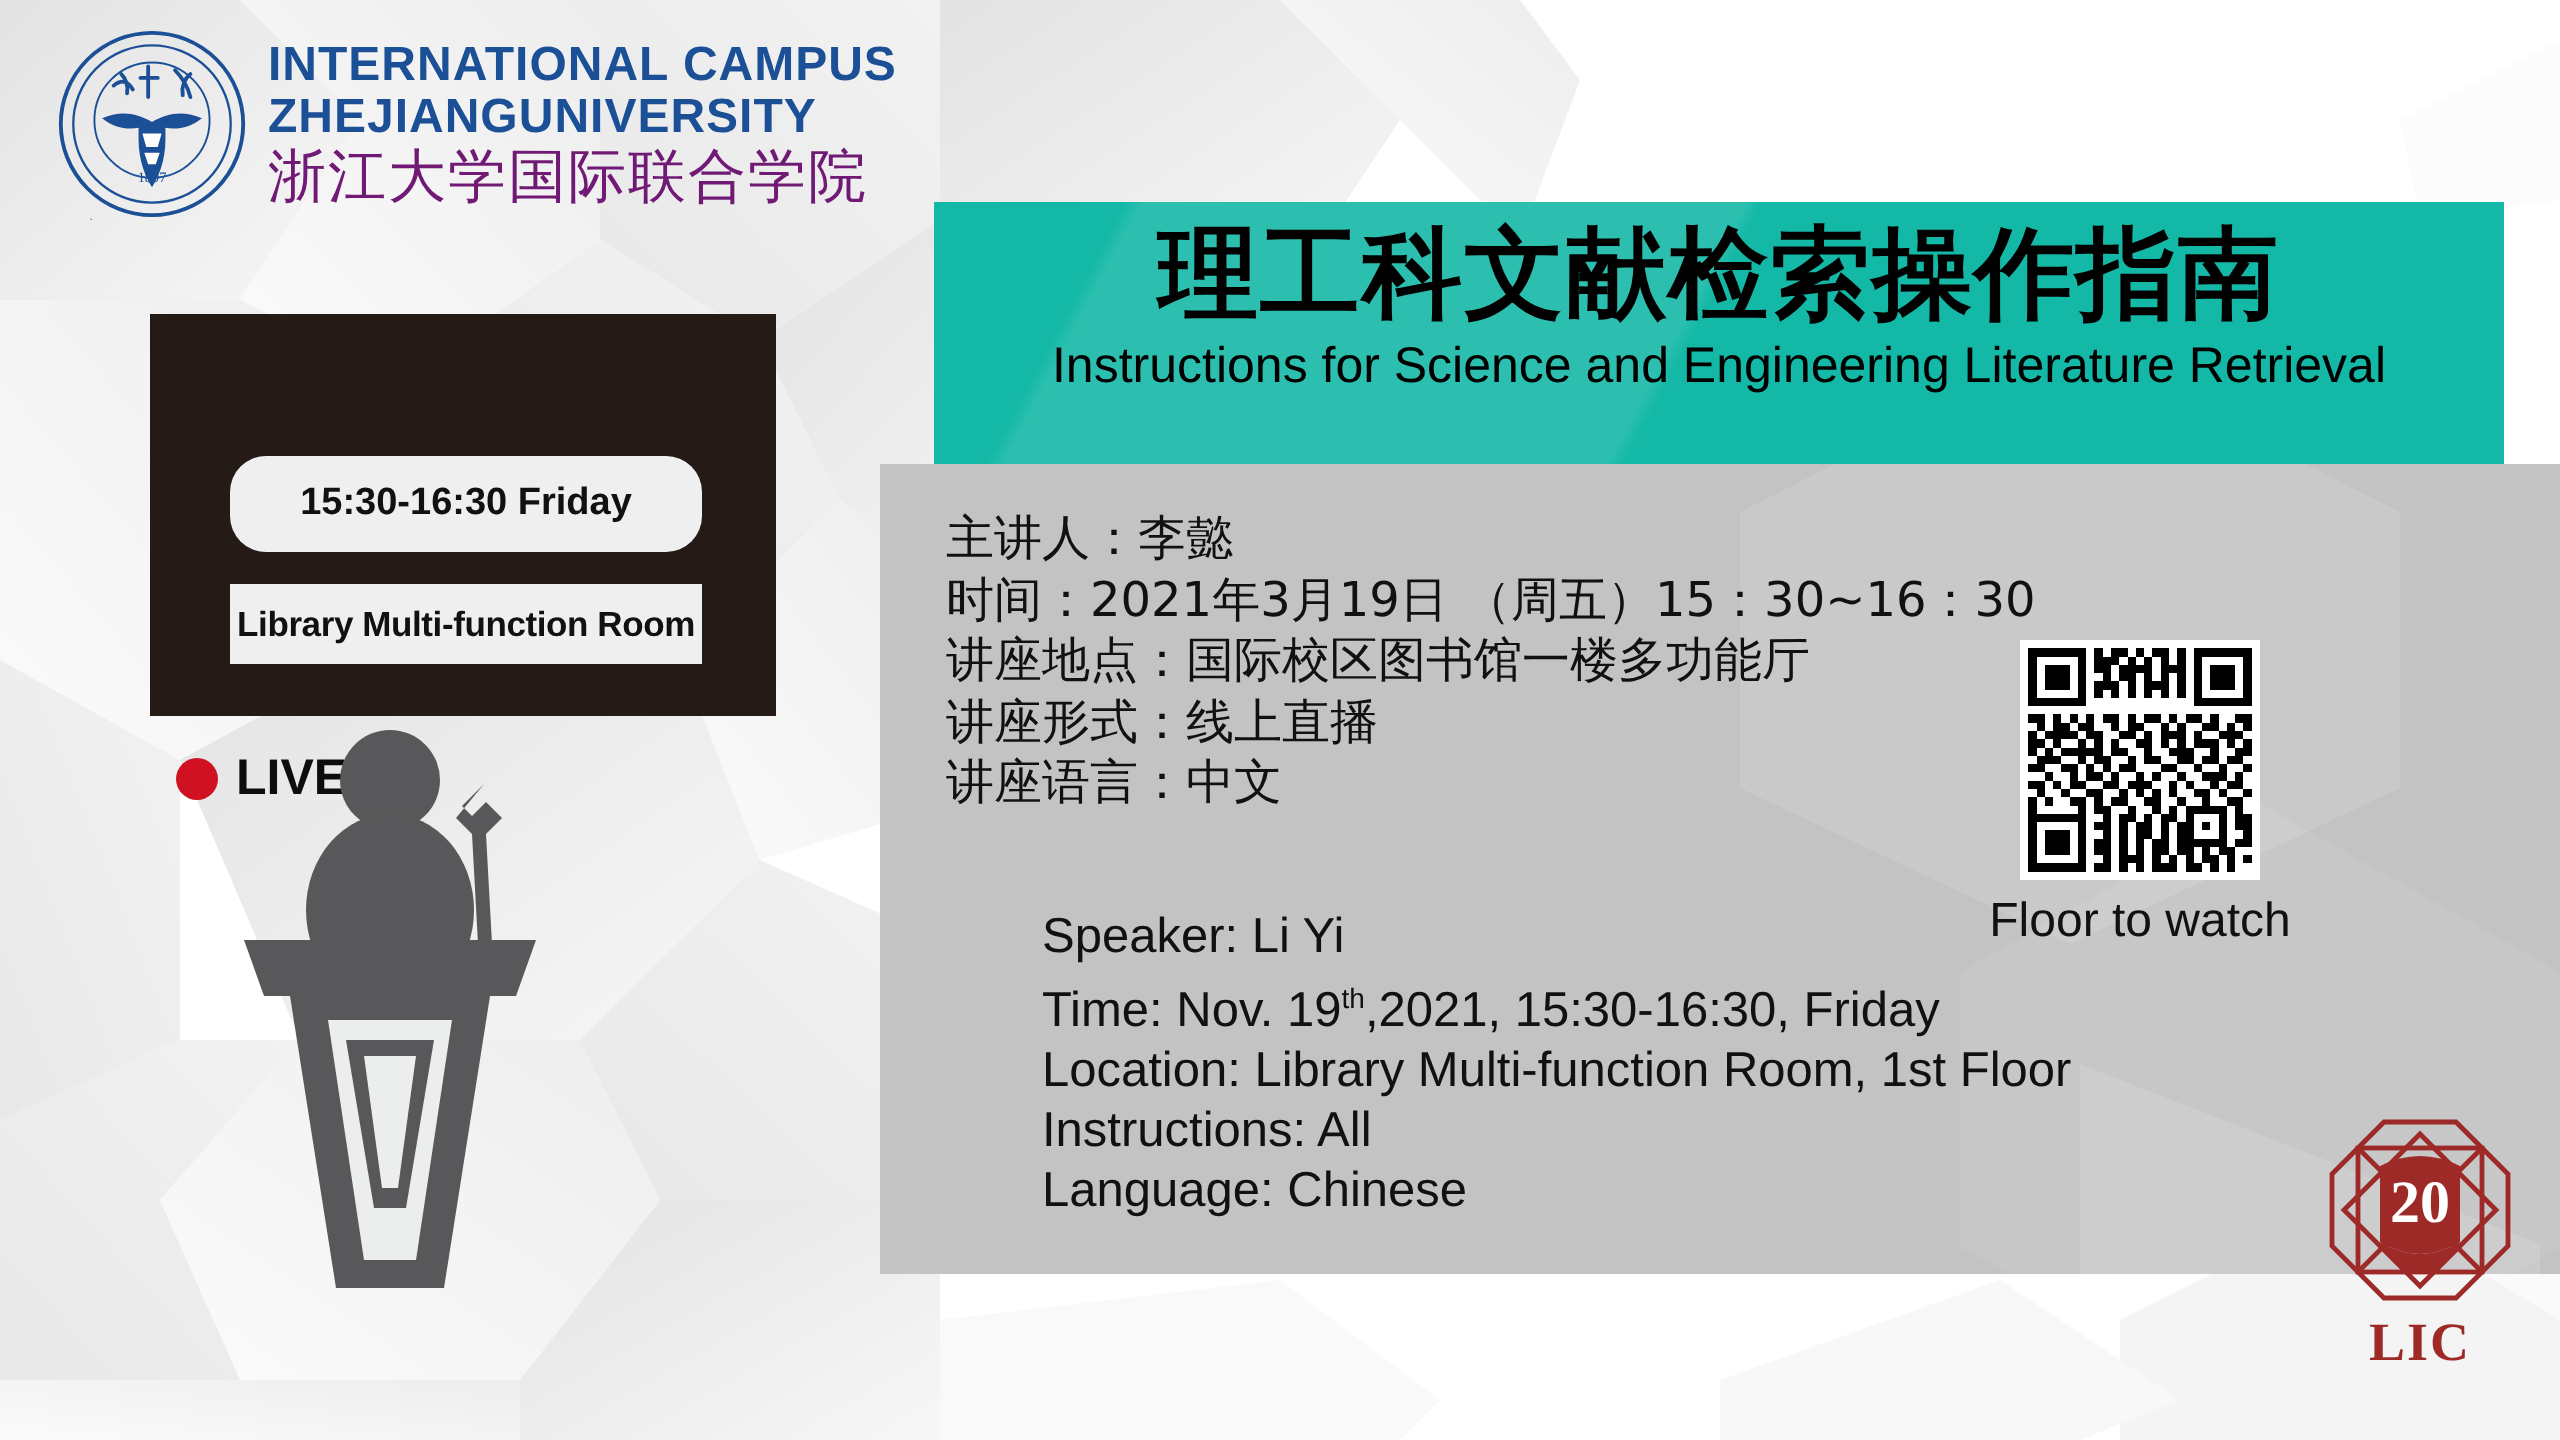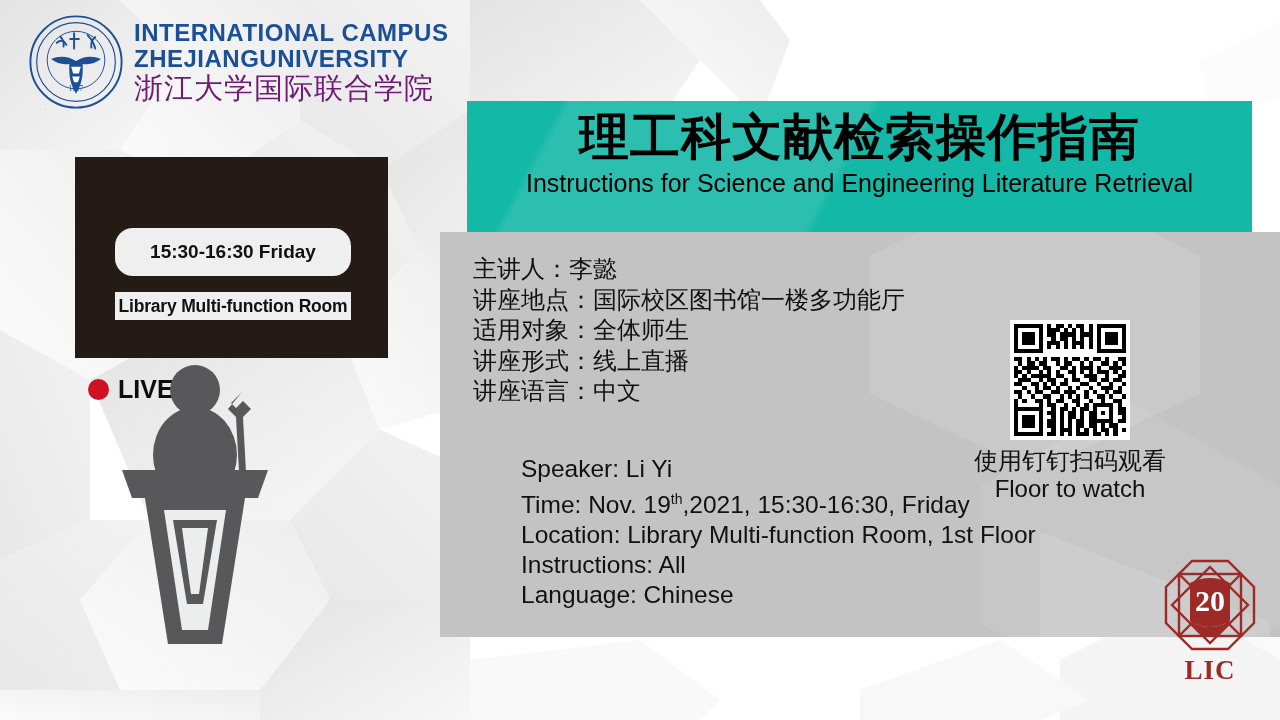--- a/index.html
+++ b/index.html
@@ -37,21 +37,21 @@
   .black-card{
     position:absolute;left:75px;top:157px;width:313px;height:201px;
     background:#241a16;
   }
   .tag{
     position:absolute;left:115px;background:#efefef;color:#111;
     font-weight:bold;display:flex;align-items:center;justify-content:center;
     font-family:"Liberation Sans",sans-serif;
   }
   .tag-time{top:228px;width:236px;height:48px;font-size:19px;border-radius:18px;}
-  .tag-room{top:292px;width:236px;height:28px;font-size:17.5px;letter-spacing:-.2px;}
+  .tag-room{top:292px;width:236px;height:40px;font-size:17.5px;letter-spacing:-.2px;}
 
   
   .live{position:absolute;left:88px;top:375px;display:flex;align-items:center;gap:9px;}
   .live-dot{width:21px;height:21px;border-radius:50%;background:#cf1122;display:block;}
   .live-label{font-size:25px;font-weight:bold;color:#0d0d0d;font-family:"Liberation Sans",sans-serif;}
 
   
   .podium{position:absolute;left:110px;top:362px;}
 
   
@@ -230,22 +230,22 @@
     <div class="banner-en">Instructions for Science and Engineering Literature Retrieval</div>
   </div>
 
   <div class="panel">
     <div class="facet f1"></div>
     <div class="facet f2"></div>
     <div class="facet f3"></div>
 
     <div class="cn-info">
       <div>主讲人：李懿</div>
+      <div>时间：2021年3月19日 （周五）15：30~16：30</div>
       <div>讲座地点：国际校区图书馆一楼多功能厅</div>
-      <div>适用对象：全体师生</div>
       <div>讲座形式：线上直播</div>
       <div>讲座语言：中文</div>
     </div>
 
     <div class="en-info">
       <div>Speaker: Li Yi</div>
       <div><span>Time: Nov. 19</span><sup>th</sup><span>,2021, 15:30-16:30, Friday</span></div>
       <div>Location: Library Multi-function Room, 1st Floor</div>
       <div>Instructions: All</div>
       <div>Language: Chinese</div>
@@ -467,21 +467,20 @@
             <rect x="12" y="27" width="1" height="1"></rect>
           <rect x="14" y="27" width="1" height="1"></rect>
             <rect x="17" y="27" width="2" height="1"></rect>
           <rect x="20" y="27" width="2" height="1"></rect>
             <rect x="23" y="27" width="1" height="1"></rect>
         </g>
       </svg>
     </div>
   </div>
   <div class="qr-cap">
-    <span class="l1">使用钉钉扫码观看</span>
     <span class="l2">Floor to watch</span>
   </div>
 
   <div class="lic">
     <svg width="100" height="100" viewBox="0 0 100 100">
       <g fill="none" stroke="#9e2a28" stroke-width="2.4">
 
         <polygon points="32,6 68,6 94,32 94,68 68,94 32,94 6,68 6,32"></polygon>
 
         <rect x="19" y="19" width="62" height="62"></rect>

